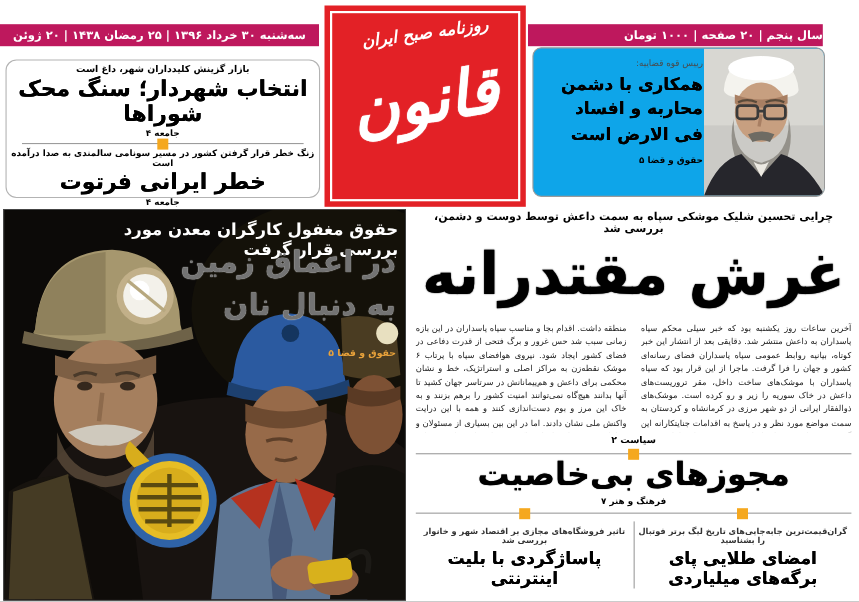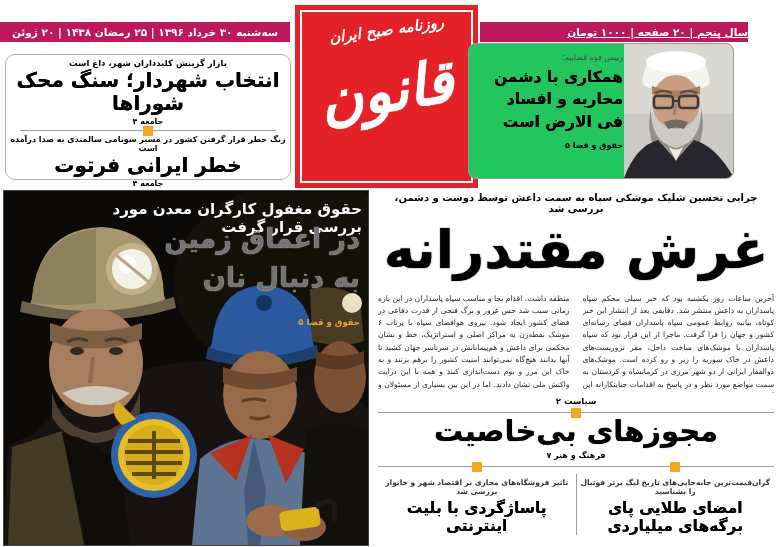--- a/index.html
+++ b/index.html
@@ -4,21 +4,21 @@
 <style>
   html,body{margin:0;padding:0;background:#888;}
   .page{position:relative;width:781px;height:547px;background:#fff;overflow:hidden;
         font-family:"DejaVu Sans",sans-serif;direction:rtl;margin:0 auto;}
   .abs{position:absolute;}
   
   .issue{left:10px;top:3px;font-size:9px;color:#9a9a9a;font-weight:bold;direction:rtl;margin-top:28px;}
   .redbar{top:22px;height:20px;background:#be185d;color:#fff;font-size:10.5px;font-weight:bold;
           line-height:20px;box-sizing:border-box;}
   .redbar.left{left:0;width:290px;text-align:center;}
-  .redbar.right{left:480px;width:268px;text-align:left;padding-left:120px;white-space:nowrap;text-decoration:underline;}
+  .redbar.right{left:480px;width:268px;text-align:left;padding-left:120px;white-space:nowrap;}
   
   .masthead{left:295px;top:5px;width:183px;height:183px;background:#e32126;}
   .masthead .inner{position:absolute;left:5px;top:5px;right:5px;bottom:5px;border:2px solid #fff;}
   .tagline{position:absolute;left:0;top:16px;width:100%;text-align:center;color:#fff;
            font-size:15px;font-weight:bold;font-style:italic;transform:rotate(-8deg);}
   .brand{position:absolute;left:0;top:52px;width:100%;text-align:center;color:#fff;
          font-size:58px;font-weight:bold;font-style:italic;transform:rotate(-9deg);
          text-shadow:0 0 1px #fff;}
   .divider{position:relative;border-top:1px solid #9c9c9c;height:0;}
   .sq{position:absolute;top:-5px;width:10px;height:10px;background:#f5a81f;}
@@ -26,22 +26,22 @@
   .sq.q1{left:25%;margin-left:-5px;}
   .sq.q3{left:75%;margin-left:-5px;}
   
   .leftbox{left:5px;top:54px;width:286px;height:126px;border:1px solid #b3b3b3;border-radius:10px;
            box-sizing:border-box;text-align:center;padding-top:3px;}
   .leftbox .k{font-size:8.5px;font-weight:bold;}
   .leftbox .h{font-size:20px;font-weight:bold;line-height:1.15;margin-top:1px;text-shadow:0 0 .5px #000;}
   .leftbox .t{font-size:8px;font-weight:bold;margin-top:2px;}
   .leftbox .divider{margin:4px 14px;}
   
-  .judbox{left:468px;top:43px;width:266px;height:136px;border:1px solid #9a9a9a;border-radius:8px;
-          box-sizing:border-box;overflow:hidden;background:#22c55e;}
+  .judbox{left:484px;top:43px;width:266px;height:136px;border:1px solid #9a9a9a;border-radius:8px;
+          box-sizing:border-box;overflow:hidden;background:#0ea5e9;}
   .judphoto{position:absolute;left:155px;top:0;width:110px;height:134px;}
   .judtext{position:absolute;left:8px;top:9px;width:146px;text-align:right;}
   .judtext .k{font-size:8px;color:#4a4a4a;}
   .judtext .h{font-size:15.5px;line-height:1.45;font-weight:bold;margin-top:4px;white-space:pre-line;
               text-shadow:0 0 .5px #000;}
   .judtext .t{font-size:8px;font-weight:bold;margin-top:8px;}
   
   .photo{left:3px;top:190px;width:366px;height:356px;background:#0c0a08;border:1px solid #444;
          box-sizing:border-box;}
   .photo svg{position:absolute;left:0;top:0;}

